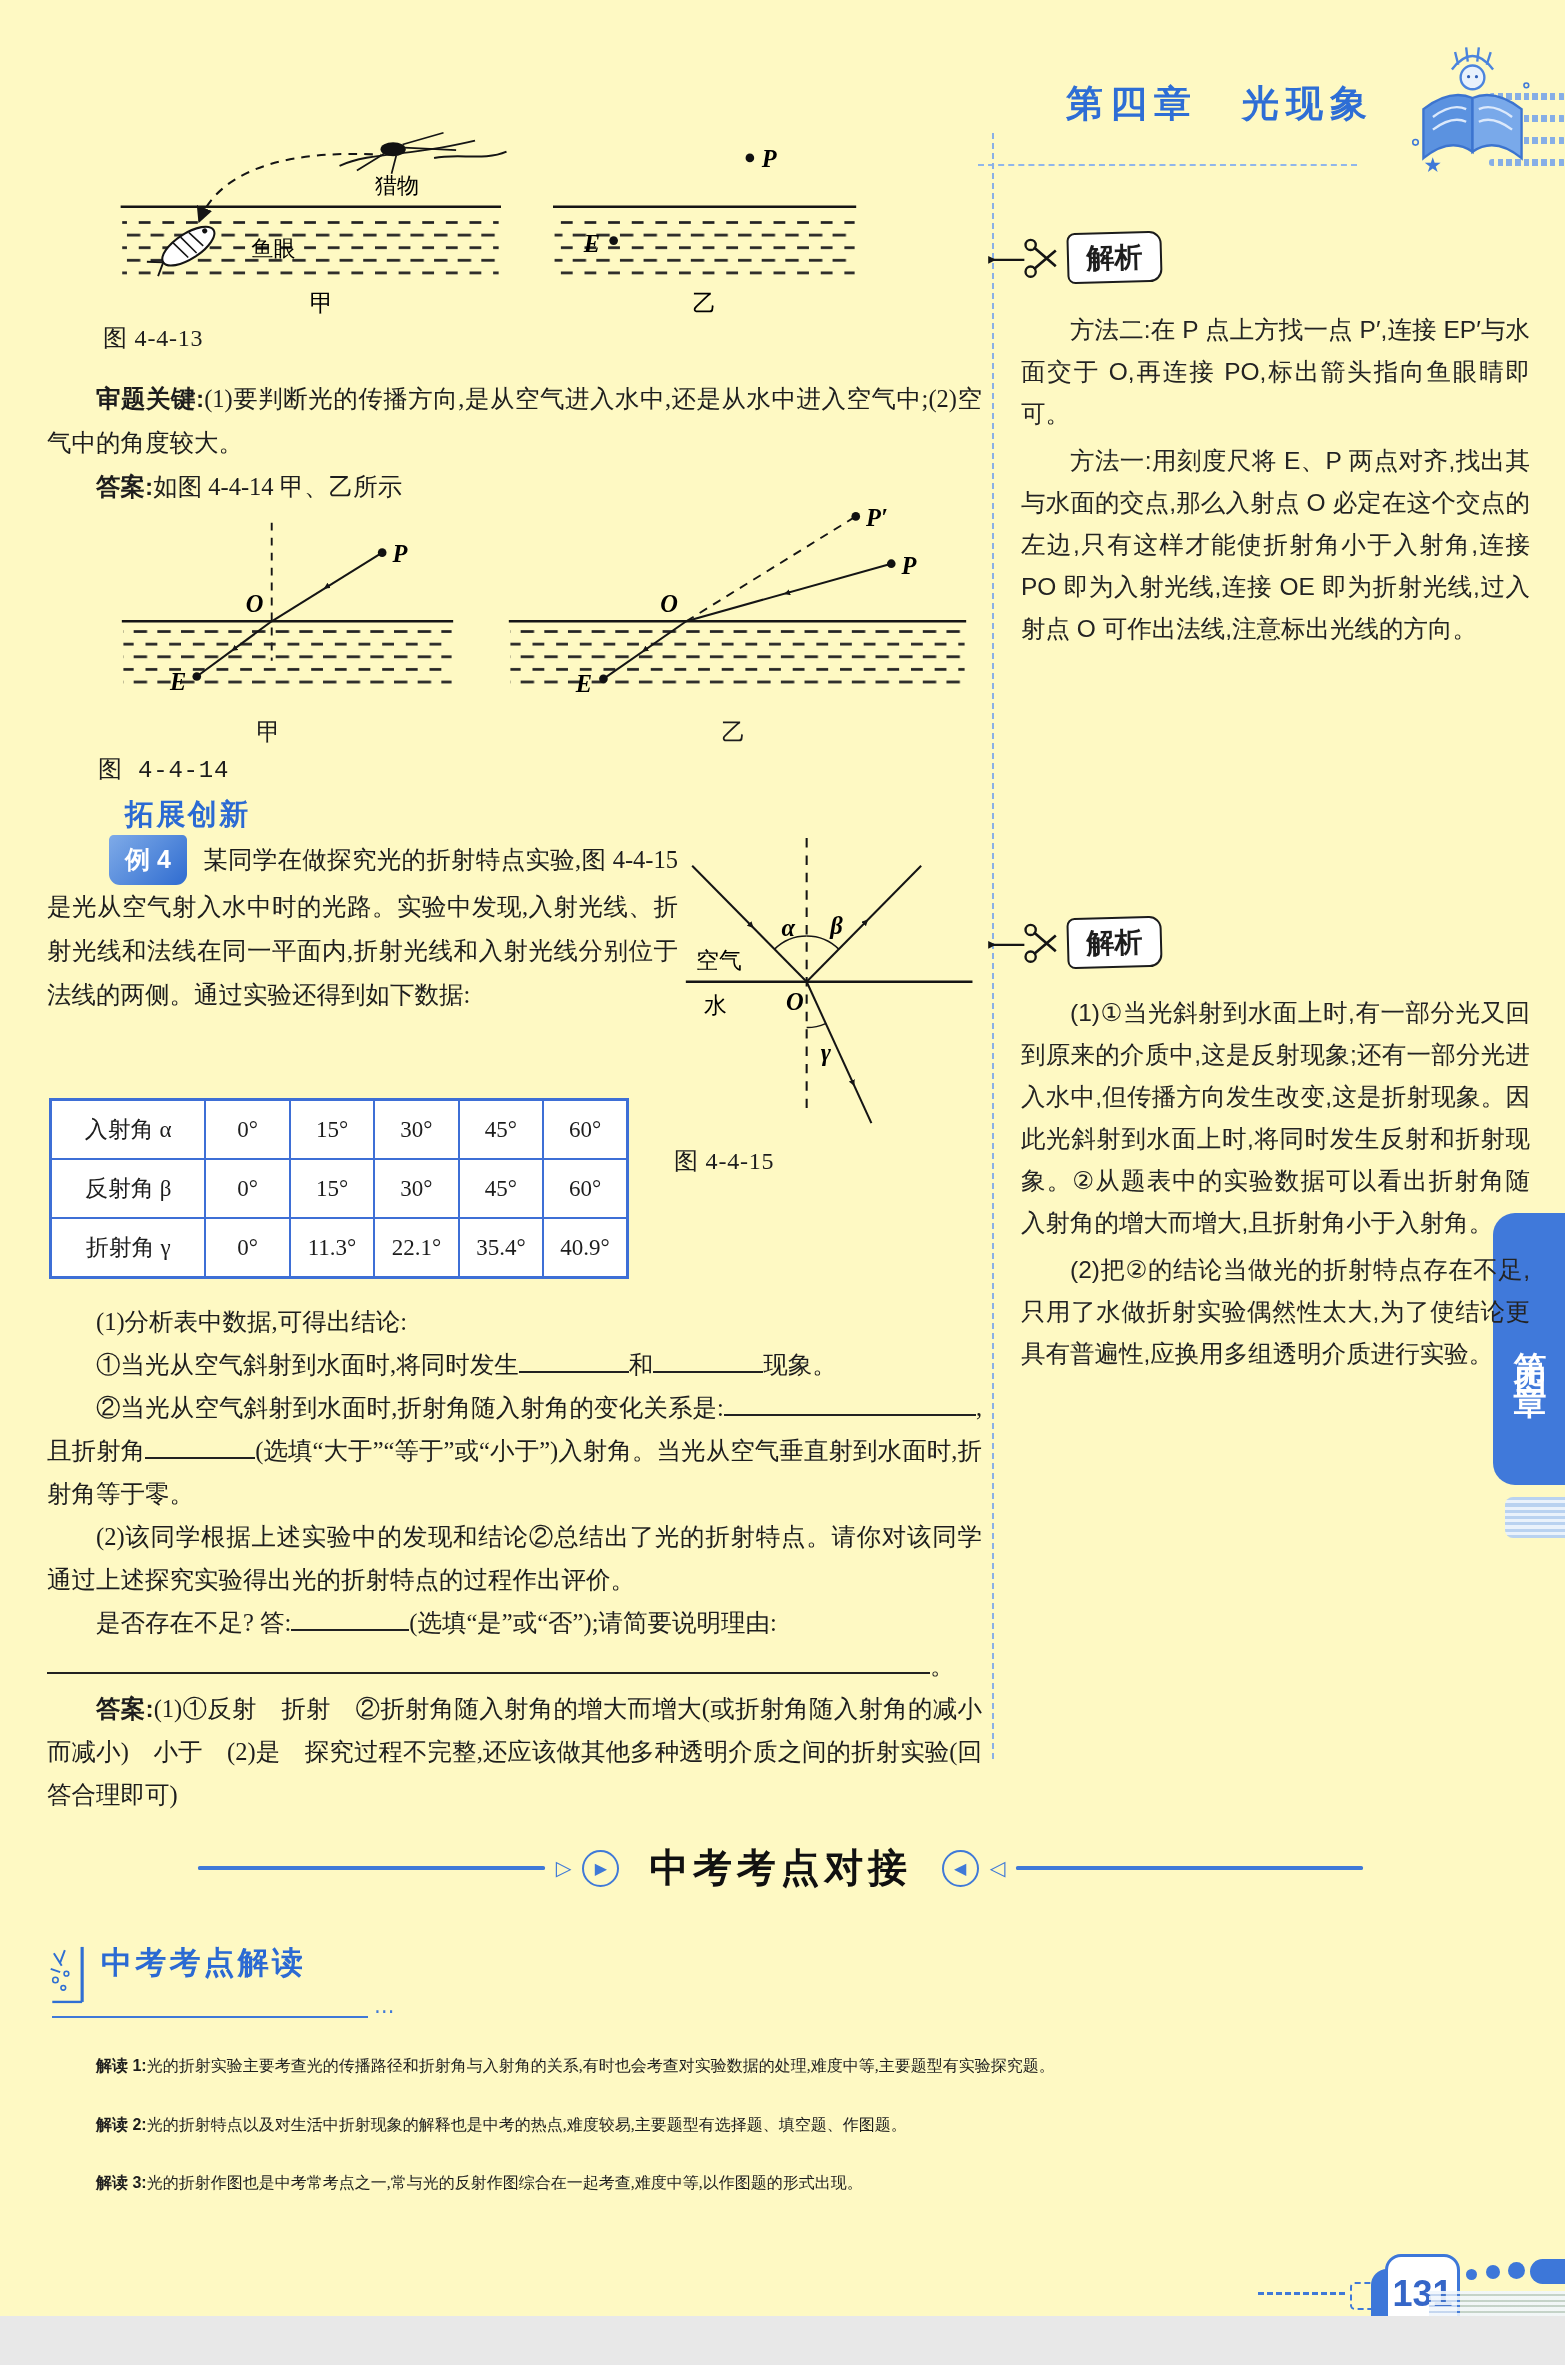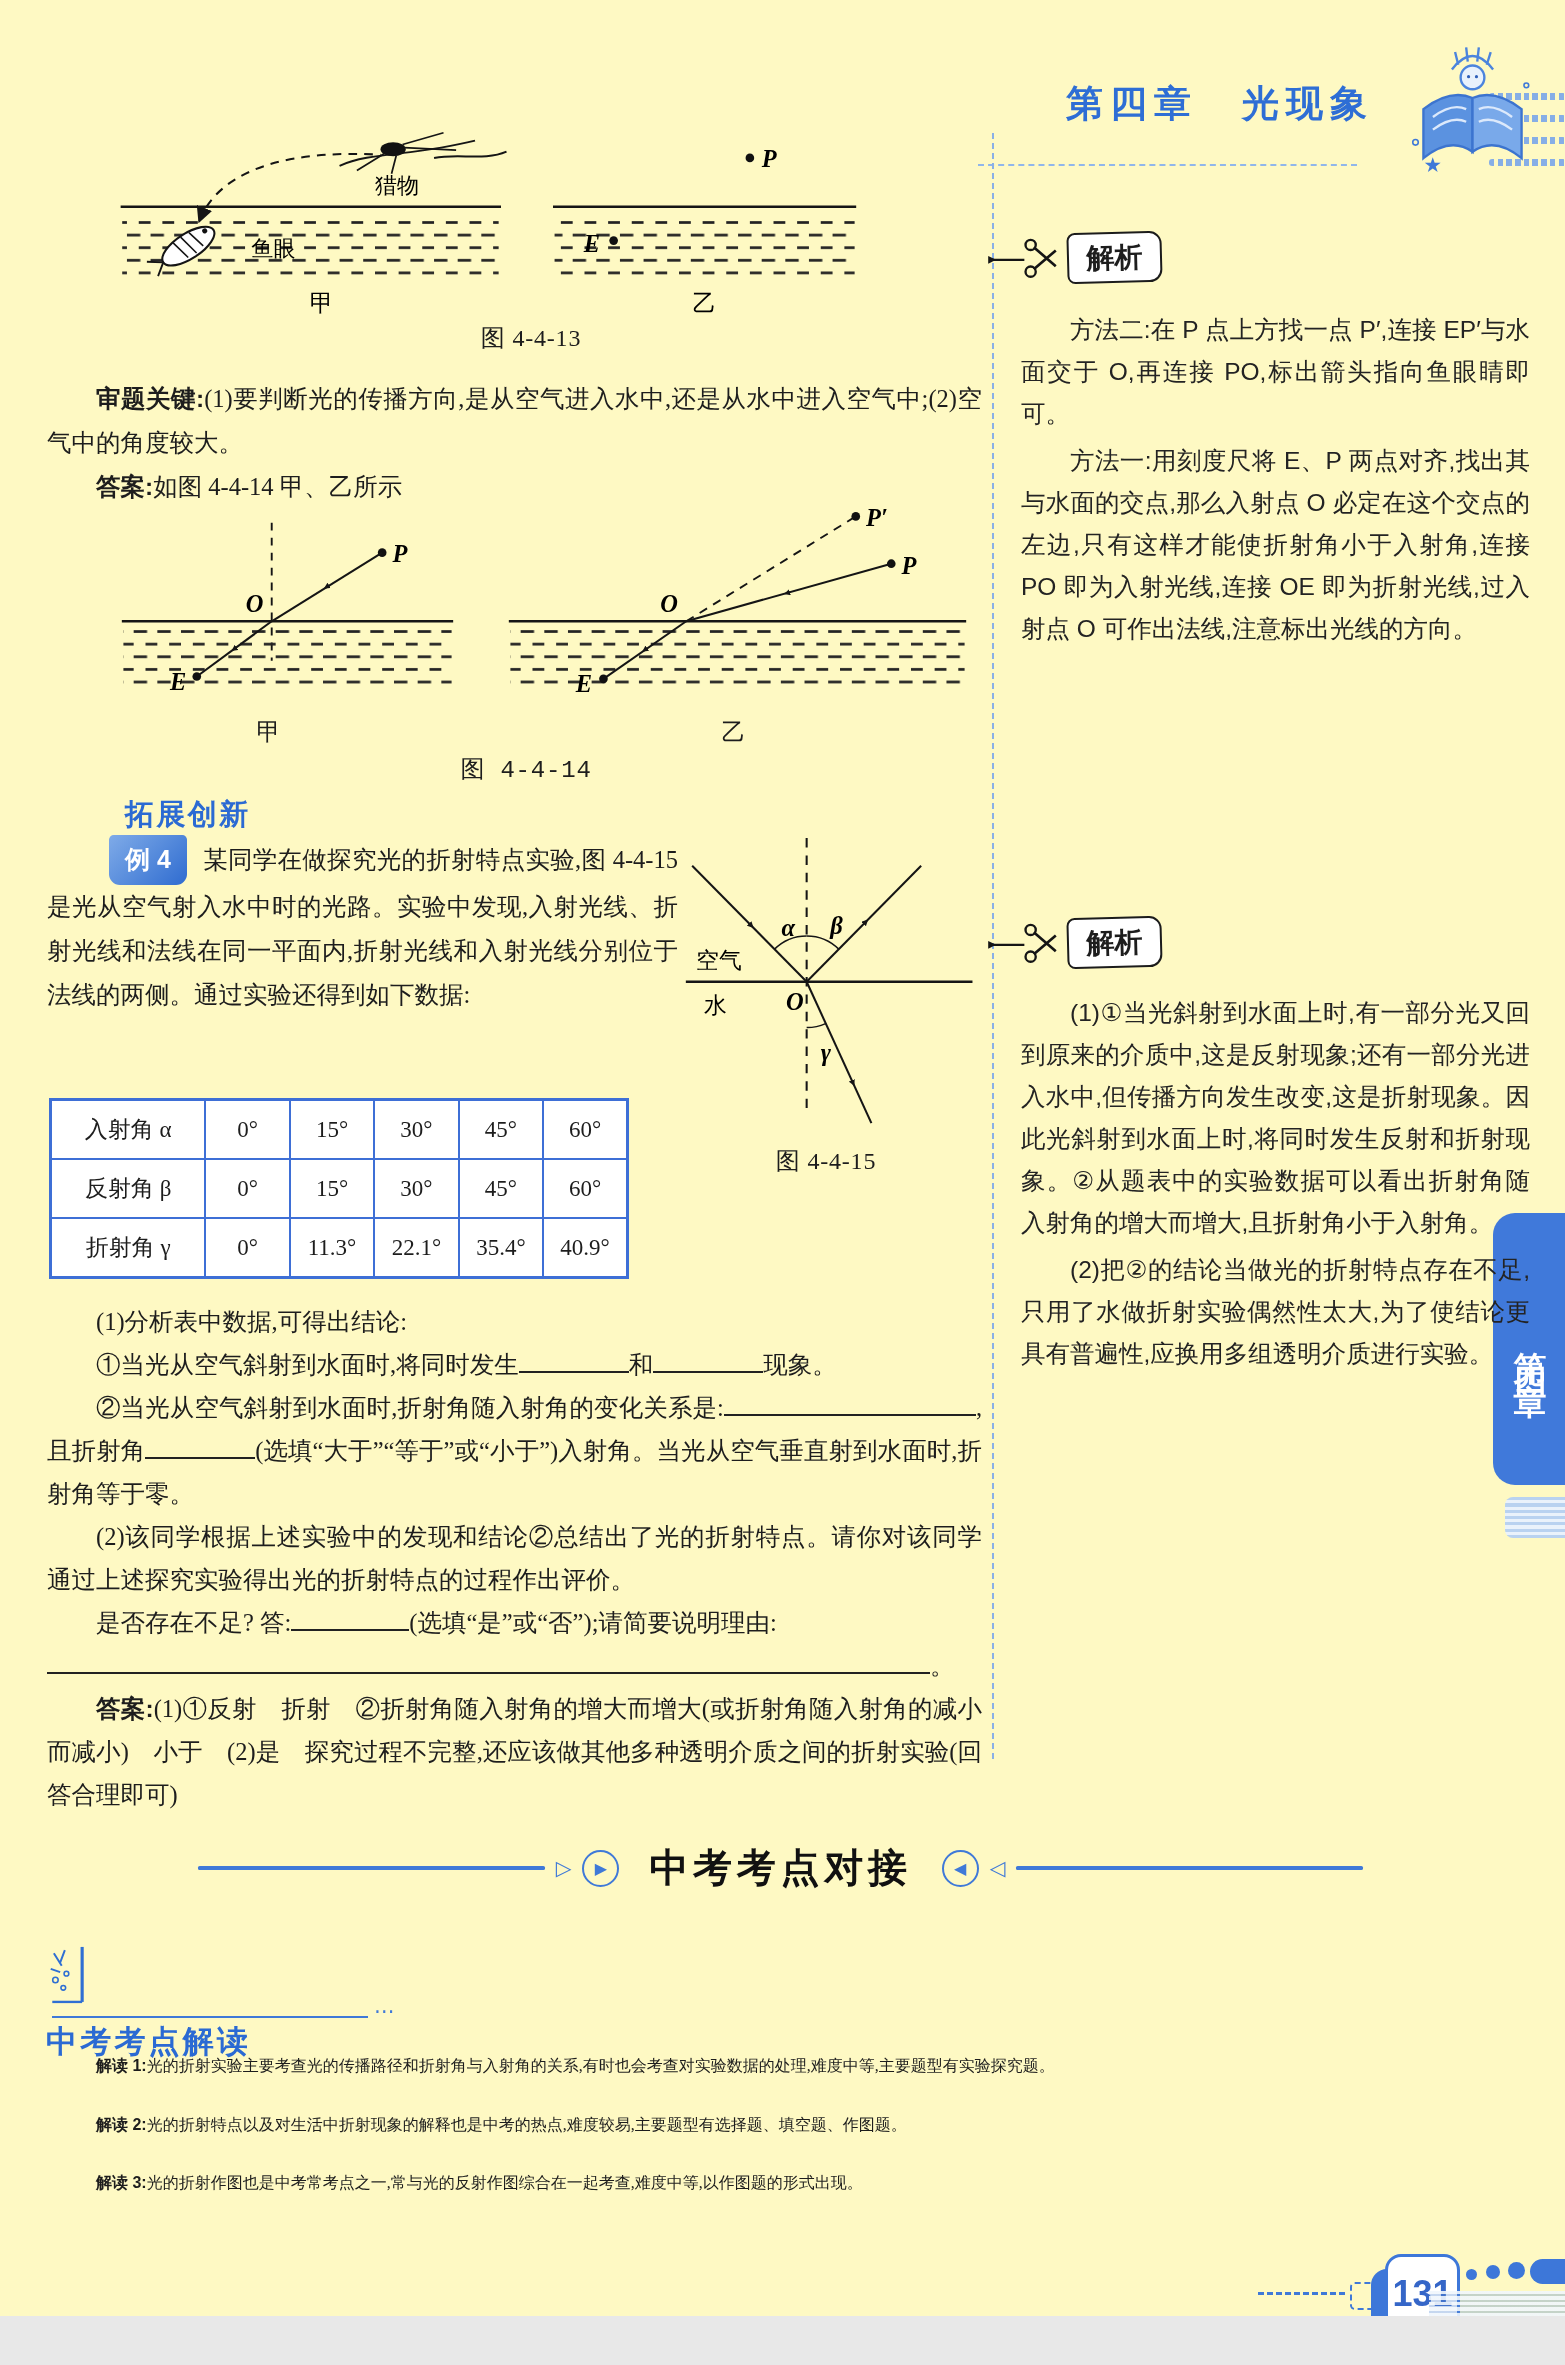--- a/index.html
+++ b/index.html
@@ -8,21 +8,21 @@
     background:#fef9c3; overflow:hidden;
     font-family:"Liberation Serif","DejaVu Serif",serif; color:#1d1d1d;padding-left:16px;
   }
   .abs { position:absolute; }
   p { margin:0; }
   .blk { font-family:"Liberation Sans","DejaVu Sans",sans-serif; font-weight:bold; }
   .bodytext { font-size:24.5px; line-height:44px; text-align:justify; }
   .indent { text-indent:49px; }
   .blank { display:inline-block; border-bottom:2.4px solid #222; height:28px; vertical-align:baseline; }
   .figlabel { font-size:24px; text-align:center; }
-  .caption { font-size:24px; text-align:center; letter-spacing:0.8px; }
+  .caption { font-size:24px; text-align:left; letter-spacing:0.8px; }
   
   .chapter-title { font-family:"Liberation Sans","DejaVu Sans",sans-serif; font-weight:bold;
     font-size:37px; color:#2e6ed5; letter-spacing:7px; }
   .hatchbar { background:repeating-linear-gradient(90deg,#86aee6 0 5.5px,rgba(255,255,255,0) 5.5px 8.7px); border-radius:3.2px; }
   
   .divider { border-left:2.4px dashed #8ab0e6; }
   
   .antext { font-family:"Liberation Sans","DejaVu Sans",sans-serif; font-size:24.5px; line-height:42px;
     text-align:justify; color:#232323; }
   .antext p { margin-bottom:4.7px; text-indent:49px; }
@@ -274,21 +274,21 @@
   <div class="abs" style="left:110px; top:1841px; width:1341px; display:flex; align-items:center; justify-content:center; gap:11px;">
     <div class="title-line"></div>
     <span class="mini-arrow">▷</span>
     <span class="circle-arrow">▶</span>
     <span class="big-title" style="margin:0 19px;">中考考点对接</span>
     <span class="circle-arrow">◀</span>
     <span class="mini-arrow">◁</span>
     <div class="title-line"></div>
   </div>
 
-  <div class="abs" style="left:46px; top:1942px; display:flex; align-items:flex-start; gap:11px;flex-direction:column;">
+  <div class="abs" style="left:46px; top:1942px; display:flex; align-items:flex-start; gap:11px;">
     <svg width="44" height="68" viewBox="0 0 56 86">
       <line x1="46" y1="6" x2="46" y2="76" stroke="#2f6fd3" stroke-width="4"></line>
       <line x1="8" y1="76" x2="46" y2="76" stroke="#2f6fd3" stroke-width="3"></line>
       <path d="M10,14 L20,30 M24,10 L18,26 M6,34 L18,38" stroke="#2f6fd3" stroke-width="2.5"></path>
       <circle cx="12" cy="48" r="3.5" fill="none" stroke="#2f6fd3" stroke-width="2"></circle>
       <circle cx="26" cy="40" r="3" fill="none" stroke="#2f6fd3" stroke-width="2"></circle>
       <circle cx="22" cy="58" r="3" fill="none" stroke="#2f6fd3" stroke-width="2"></circle>
     </svg>
     <span class="jiedu-head">中考考点解读</span>
   </div>

